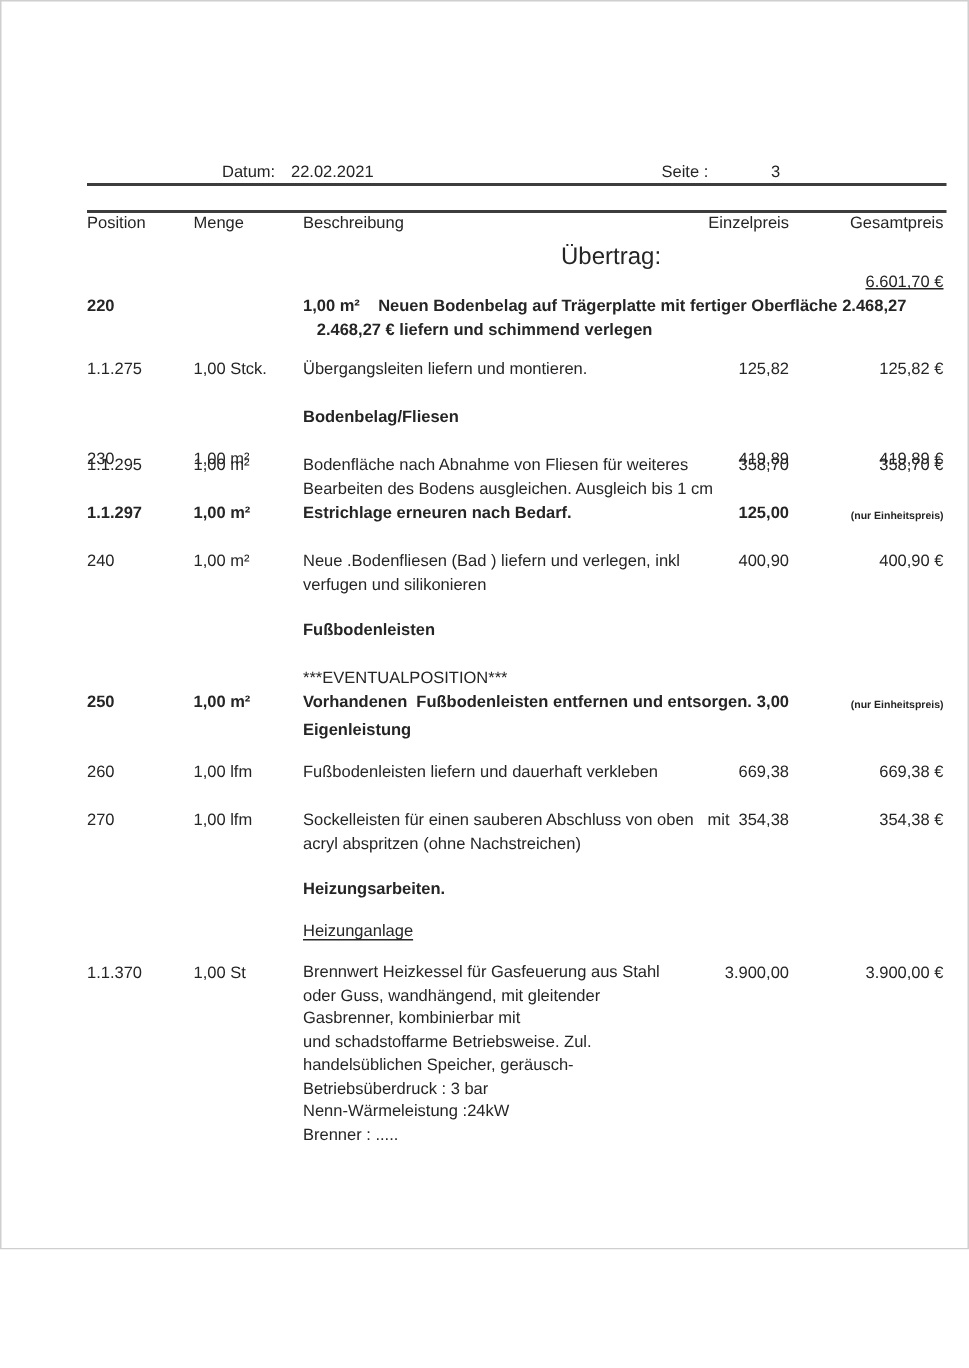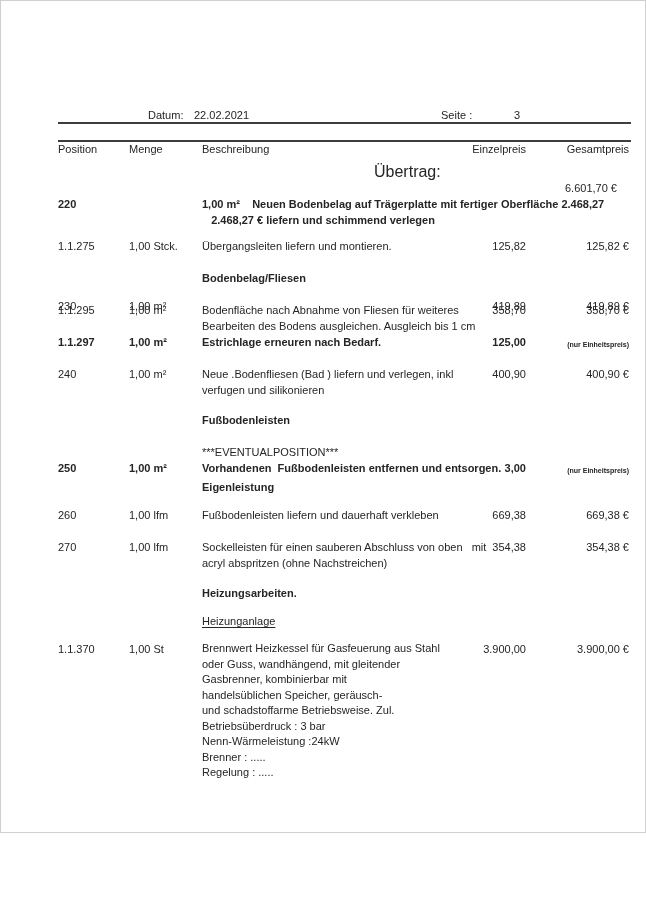--- a/index.html
+++ b/index.html
@@ -27,21 +27,21 @@
   .col-headers { position:absolute; top:142px; left:0; right:0; height:16px; }
   .h-pos   { position:absolute; left:57px; }
   .h-menge { position:absolute; left:128px; }
   .h-beschr{ position:absolute; left:201px; }
   .h-ep    { position:absolute; right:119px; }
   .h-gp    { position:absolute; right:16px; }
 
   .rows { position:absolute; top:163px; left:0; right:0; }
 
   .u-label { margin-left:373px; font-size:16px; line-height:16px; white-space:pre; }
-  .u-amount { text-align:right; padding-right:28px; line-height:16px; }
+  .u-amount { text-align:right; padding-right:16px; line-height:16px;text-decoration:underline; }
 
   .row { position:relative; line-height:16px; }
   .c-pos   { position:absolute; left:57px; top:0; white-space:pre; }
   .c-menge { position:absolute; left:128px; top:0; white-space:pre; }
   .c-desc  { margin-left:201px; width:300px; }
   .desc-line { white-space:pre; line-height:16px; }
   .c-ep { position:absolute; right:119px; top:0; text-align:right; white-space:pre; }
   .c-gp { position:absolute; right:16px; top:0; text-align:right; white-space:pre; }
   .c-note { position:absolute; right:16px; top:3px; font-size:7px; letter-spacing:0; white-space:pre; }
 
@@ -170,25 +170,24 @@
       </div>
       <div class="heading bold g14">Heizungsarbeiten.</div>
       <div class="heading underline g12">Heizunganlage</div>
       <div class="row g12">
         <div class="c-pos">1.1.370</div>
         <div class="c-menge">1,00 St</div>
         <div class="c-desc tight">
           <div class="desc-line">Brennwert Heizkessel für Gasfeuerung aus Stahl</div>
           <div class="desc-line">oder Guss, wandhängend, mit gleitender</div>
           <div class="desc-line">Gasbrenner, kombinierbar mit</div>
+          <div class="desc-line">und schadstoffarme Betriebsweise. Zul.</div>
           <div class="desc-line">handelsüblichen Speicher, geräusch-</div>
-          <div class="desc-line">und schadstoffarme Betriebsweise. Zul.</div>
           <div class="desc-line">Betriebsüberdruck : 3 bar</div>
           <div class="desc-line">Nenn-Wärmeleistung :24kW</div>
           <div class="desc-line">Brenner : .....</div>
-          <div class="desc-line">Regelung : .....</div>
         </div>
         <div class="c-ep">3.900,00</div>
         <div class="c-gp">3.900,00 €</div>
       </div>
     </div>
 
 </div>
 
 </body></html>

